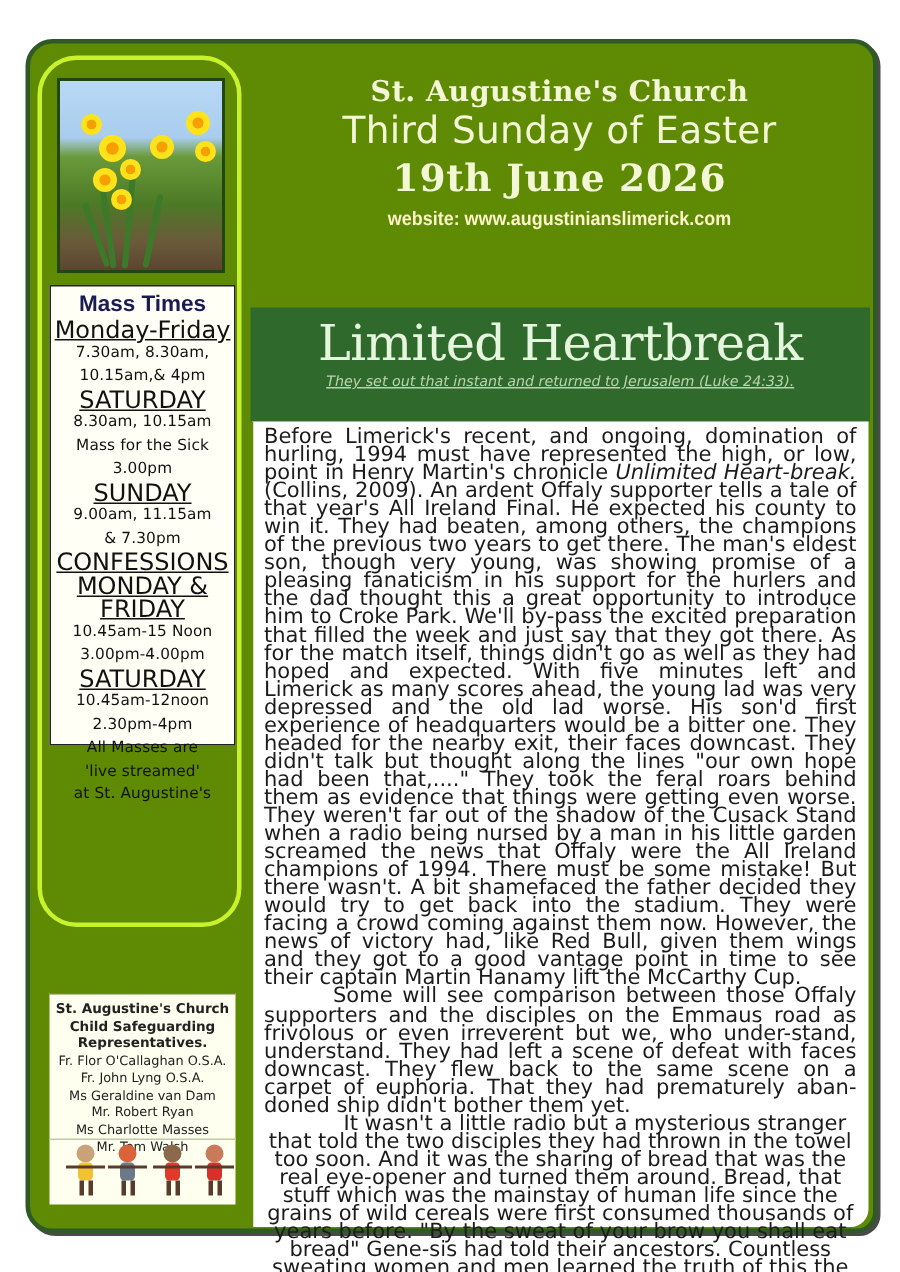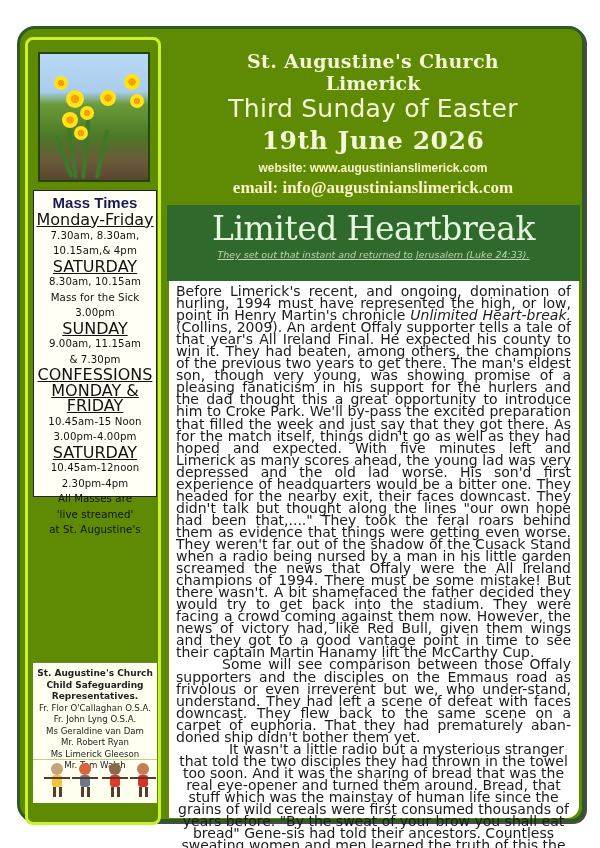--- a/index.html
+++ b/index.html
@@ -9,24 +9,24 @@
     .frame {
       position: absolute; left: 17px; top: 26px; width: 568px; height: 796px;
       background: #5e8a04;
       border: 3px solid #2f5a28;
       border-radius: 18px 16px 14px 18px;
       box-shadow: 2px 2px 0 #4a4a4a;
     }
 
     
     .sidebar {
-      position: absolute; left: 25px; top: 37px; width: 136px; height: 788px;
+      position: absolute; left: 25px; top: 37px; width: 136px; height: 581px;
       background: #5e8a04;
       border: 3px solid #c8f22a;
-      border-radius: 8px;
+      border-radius: 26px;
     }
     .photo {
       position: absolute; left: 10px; top: 12px; width: 112px; height: 130px;
       border: 2px solid #244410;
       background: linear-gradient(to bottom, #b9d9f5 0%, #a9cdee 30%, #6a9a3a 40%, #4c7a26 65%, #6b5a3a 85%, #5a4630 100%);
       overflow: hidden;
     }
     .daffodil { position: absolute; width: 14px; height: 14px; border-radius: 50%; background: radial-gradient(circle, #f5a000 0 30%, #ffe21a 35% 100%); }
     .leaf { position: absolute; width: 4px; background: #3c7a2a; border-radius: 2px; }
 
@@ -145,21 +145,21 @@
   <div class="safe-box">
     <div class="safe-title">
       <div>St. Augustine's Church</div>
       <div>Child Safeguarding</div>
       <div>Representatives.</div>
     </div>
     <div class="safe-name">Fr. Flor O'Callaghan O.S.A.</div>
     <div class="safe-name">Fr. John Lyng O.S.A.</div>
     <div class="safe-name">Ms Geraldine van Dam</div>
     <div class="safe-name">Mr. Robert Ryan</div>
-    <div class="safe-name">Ms Limerick Gleeson</div>
+    <div class="safe-name">Ms Charlotte Masses</div>
     <div class="safe-name">Mr. Tom Walsh</div>
 
     <div class="kids-strip">
       <div class="kid" style="left:14px">
           <div class="h" style="background:#c9a27a"></div>
           <div class="b" style="background:#f1c232"></div>
           <div class="a"></div>
           <div class="l" style="left:6px"></div>
           <div class="l" style="left:12px"></div>
         </div>
@@ -183,25 +183,23 @@
           <div class="a"></div>
           <div class="l" style="left:6px"></div>
           <div class="l" style="left:12px"></div>
         </div>
     </div>
   </div>
 </div>
 
 <div class="header">
   <div class="h-church">St. Augustine's Church</div>
-  <div class="h-city">Limerick</div>
   <div class="h-sunday">Third Sunday of Easter</div>
   <div class="h-date">19th June 2026</div>
   <div class="h-web">website: www.augustinianslimerick.com</div>
-  <div class="h-email">email: info@augustinianslimerick.com</div>
 </div>
 
 <div class="title-band">
   <div class="article-title">Limited Heartbreak</div>
   <div class="article-sub">They set out that instant and  returned to Jerusalem (Luke  24:33).</div>
 </div>
 
 <div class="article">
   <p><span>Before Limerick's recent, and ongoing, domination of hurling, 1994 must have represented the high, or low, point in Henry Martin's chronicle </span><i>Unlimited Heart-break.</i><span> (Collins, 2009).  An ardent Offaly supporter tells a tale of that year's All Ireland Final. He expected his county to win it. They had beaten, among others, the champions of the previous two years to get there. The man's eldest son, though very young, was showing promise of a pleasing fanaticism in his support for the hurlers and the dad thought this a great opportunity to introduce him to Croke Park. We'll by-pass the excited preparation that filled the week and just say that they got there. As for the match itself, things didn't go as well as they had hoped and expected. With five  minutes left and Limerick as many scores ahead, the young lad was very depressed and the old lad worse. His son'd first experience of headquarters would be a bitter one. They headed for the nearby exit, their faces downcast. They didn't talk but thought along the lines "our own hope had been that,...."  They took the feral roars behind them as evidence that things were getting even worse. They weren't far out of the shadow of the Cusack Stand when a radio being nursed by a man in his little garden screamed the news that Offaly were the All Ireland champions of 1994. There must be some mistake! But there wasn't. A bit shamefaced the father decided they would try to get back into the stadium. They were facing a crowd coming against them now. However, the news of victory had, like Red Bull, given them wings and they got to a good vantage point in time to see their captain Martin Hanamy lift the McCarthy Cup.</span></p>
   <p class="indent">Some will see comparison between those Offaly supporters and the disciples on the Emmaus road as frivolous or even irreverent but we, who under-stand, understand. They had left a scene of defeat with faces downcast. They flew back to the same scene on a carpet of euphoria. That they had prematurely aban-doned ship didn't bother them yet.</p>

